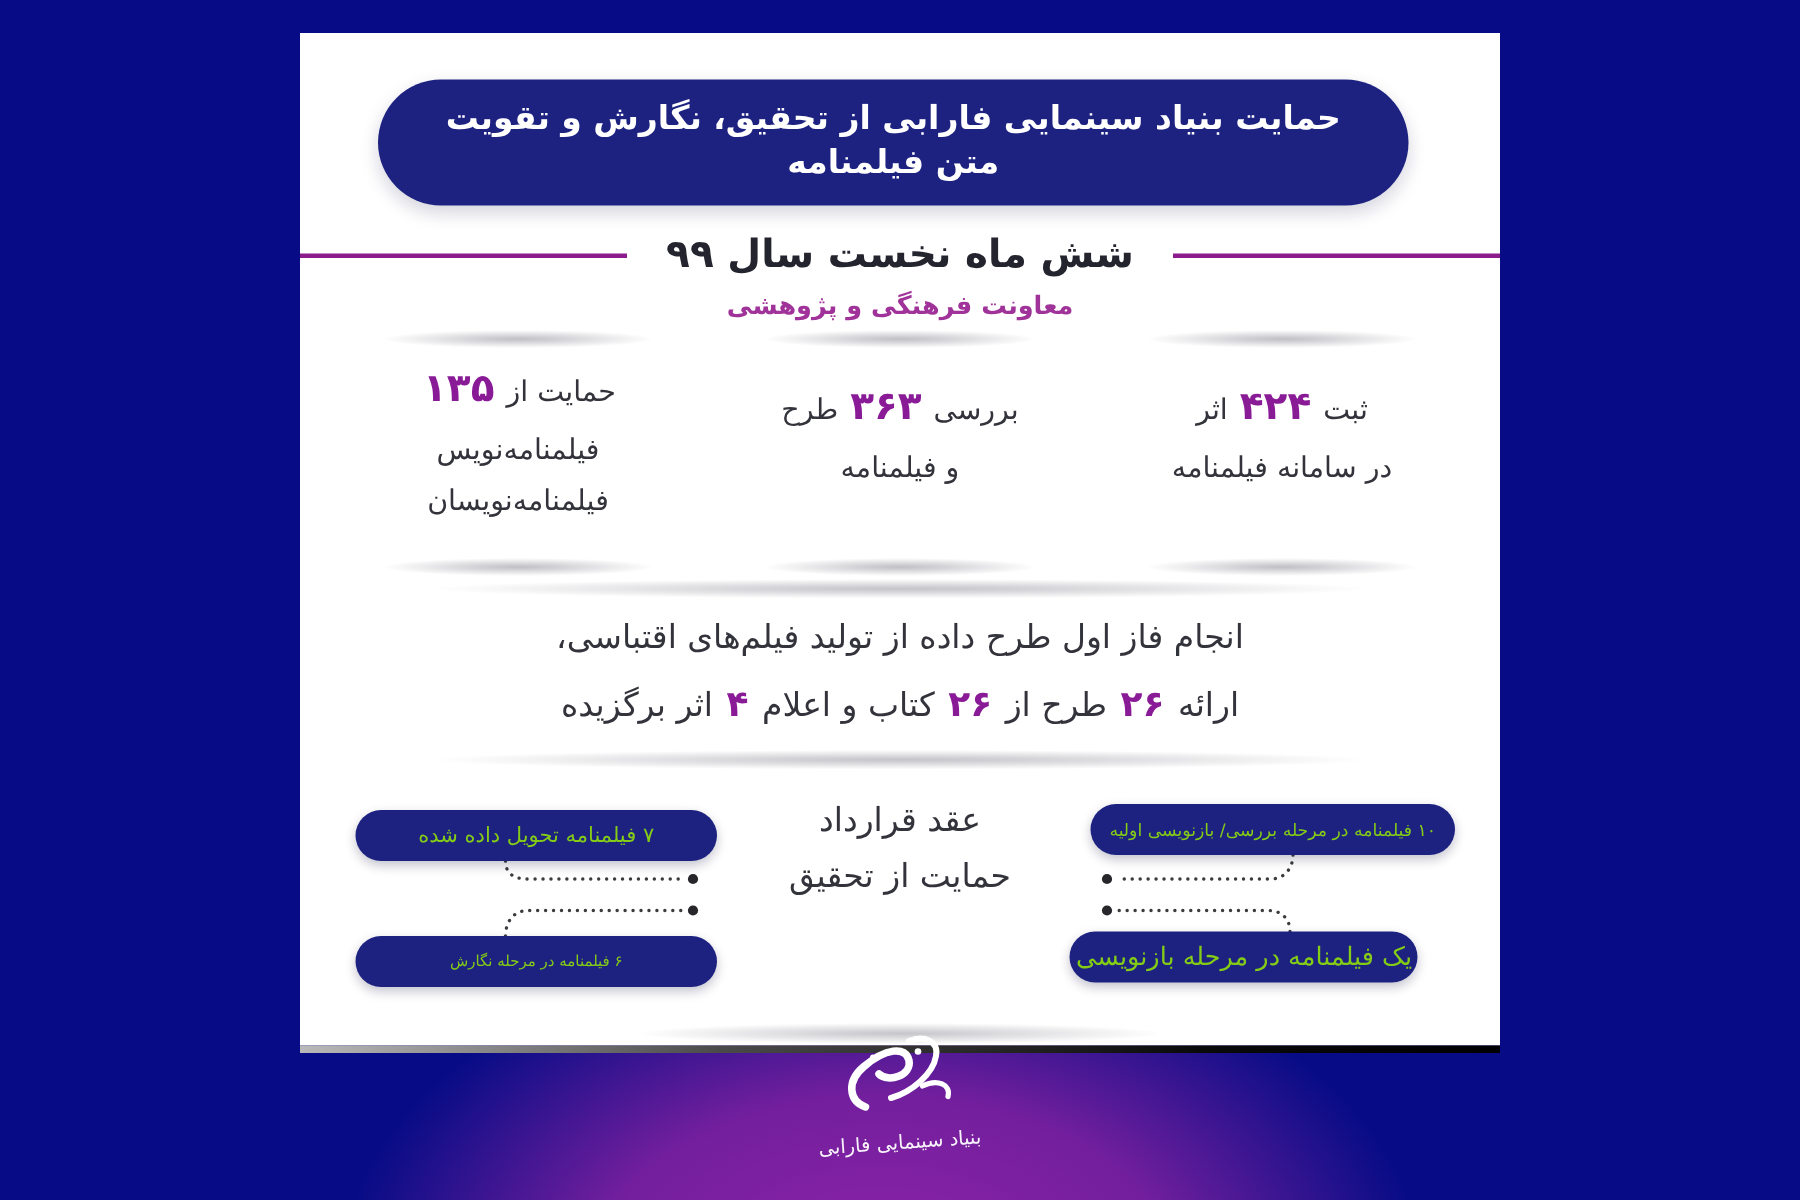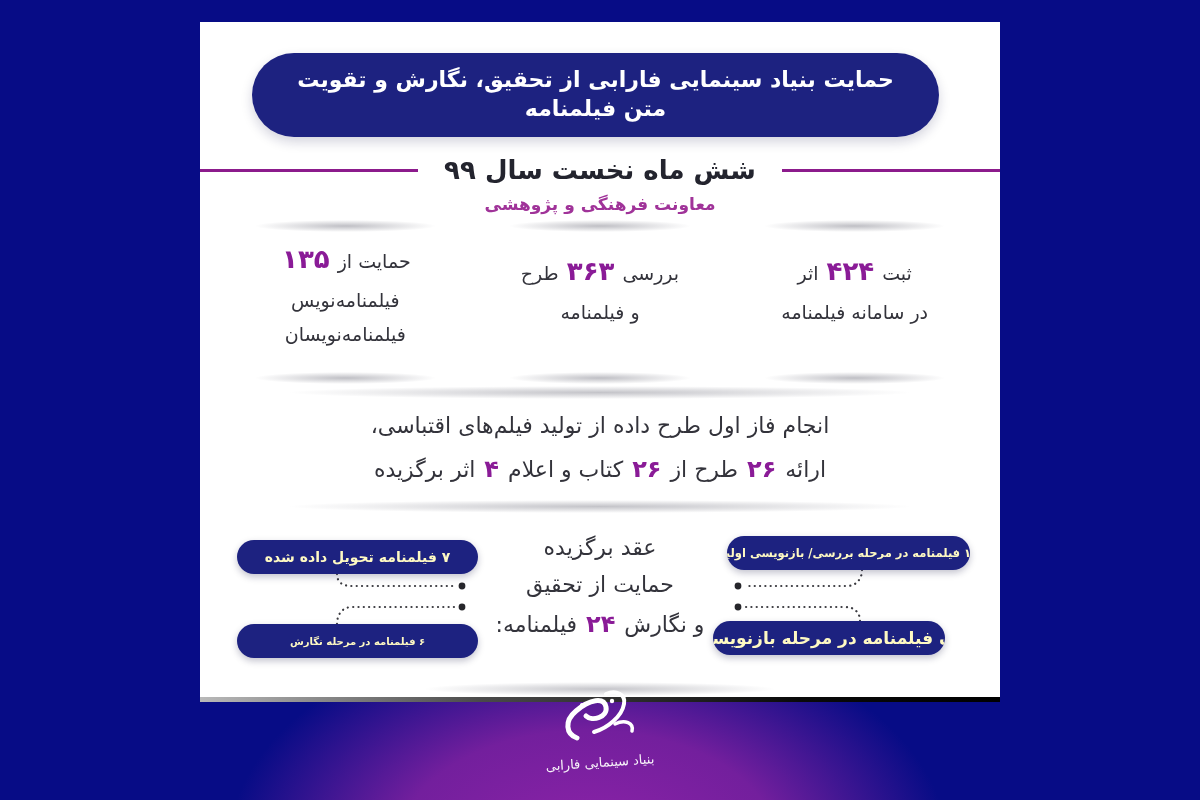--- a/index.html
+++ b/index.html
@@ -41,22 +41,22 @@
   .adaptation{position:absolute;top:384px;left:0;right:0;text-align:center;font-size:22px;
     color:var(--text);line-height:1.85;}
   .adaptation .accent{font-size:24px;}
   .adaptation::before,.adaptation::after{content:'';position:absolute;left:11%;right:11%;height:13px;
     background:radial-gradient(ellipse closest-side,rgba(25,25,45,.26),rgba(25,25,45,0));}
   .adaptation::before{top:-20px;} .adaptation::after{bottom:-22px;}
   .bottom{position:absolute;top:500px;left:0;right:0;height:150px;}
   .bottom::after{content:'';position:absolute;left:28%;right:28%;bottom:-24px;height:14px;
     background:radial-gradient(ellipse closest-side,rgba(25,25,45,.25),rgba(25,25,45,0));}
   .connectors{position:absolute;left:0;top:0;width:800px;height:150px;}
-  .pill{position:absolute;height:34px;border-radius:17px;background:var(--pill);color:#fef9c3;
-    display:flex;align-items:center;justify-content:center;font-weight:bold;white-space:nowrap;
+  .pill{position:absolute;height:34px;border-radius:17px;background:var(--pill);color:#84cc16;
+    display:flex;align-items:center;justify-content:center;font-weight:normal;white-space:nowrap;
     padding:0 12px;box-shadow:0 3px 7px rgba(15,15,60,.25);overflow:hidden;box-sizing:border-box;}
   .pill-lt{left:37px;width:241px;top:18px;font-size:14px;}
   .pill-lb{left:37px;width:241px;top:102px;font-size:10px;}
   .pill-rt{left:527px;width:243px;top:14px;font-size:11.5px;}
   .pill-rb{left:513px;width:232px;top:99px;font-size:17px;}
   .center-text{position:absolute;left:290px;width:220px;top:8px;text-align:center;font-size:22px;
     color:var(--text);line-height:1.68;}
   .center-text .accent{font-size:24px;}
   .footer{position:absolute;top:688px;left:0;right:0;text-align:center;color:#fff;}
   .logo-text{font-size:13px;margin-top:1px;transform:rotate(-4deg);opacity:.95;letter-spacing:.5px;}
@@ -112,23 +112,22 @@
           <circle cx="262" cy="85" r="3.4"></circle>
           <circle cx="538" cy="64" r="3.4"></circle>
           <circle cx="538" cy="85" r="3.4"></circle>
         </g>
       </svg>
 
       <div class="pill pill-rt">۱۰ فیلمنامه در مرحله بررسی/ بازنویسی اولیه</div>
       <div class="pill pill-rb">یک فیلمنامه در مرحله بازنویسی</div>
 
       <div class="center-text">
-        <div><span>عقد برگزیده</span></div>
+        <div><span>عقد قرارداد</span></div>
         <div><span>حمایت از تحقیق</span></div>
-        <div><span>و نگارش </span><span class="accent">۲۴</span><span> فیلمنامه:</span></div>
       </div>
 
       <div class="pill pill-lt">۷ فیلمنامه تحویل داده شده</div>
       <div class="pill pill-lb">۶ فیلمنامه در مرحله نگارش</div>
     </div>
 
     <div class="card-edge"></div>
   </div>
 
   <div class="footer">

